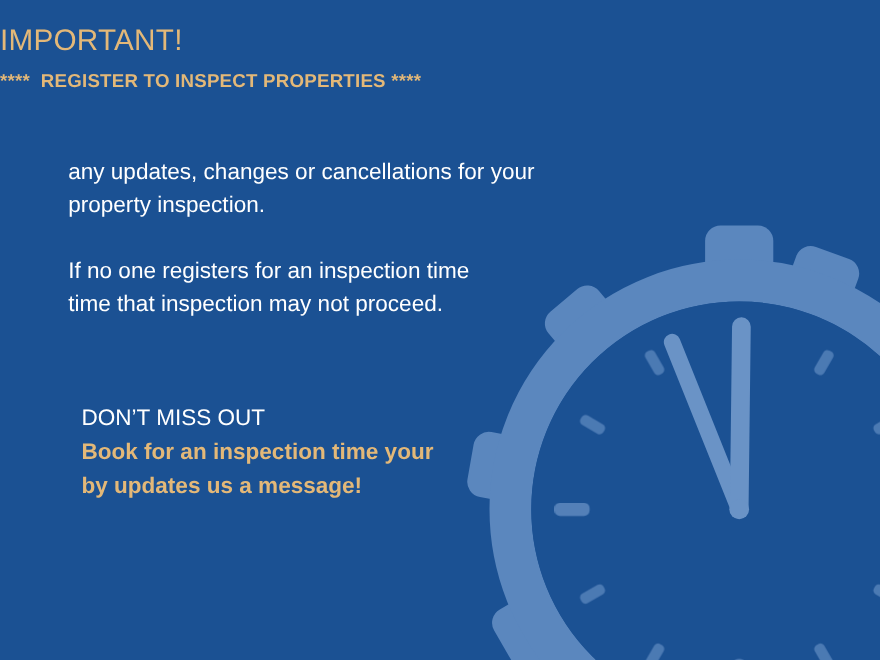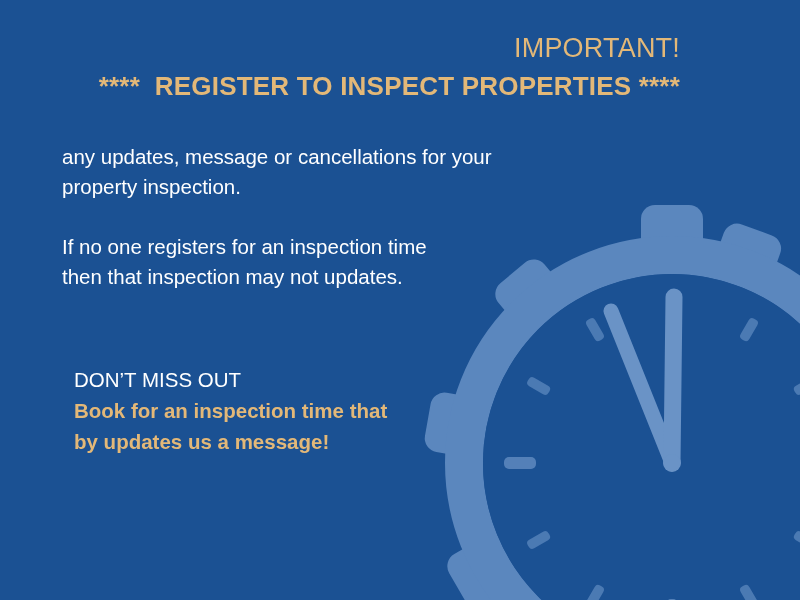--- a/index.html
+++ b/index.html
@@ -33,35 +33,35 @@
     position: absolute;
     left: 0;
     top: 0;
     width: 800px;
     height: 600px;
   }
 
   .heading-block {
     position: absolute;
     left: 0;
-    top: 30px;
+    top: 18px;
     width: 680px;
-    text-align: right;
+    text-align: left;
   }
   .heading-main {
     color: #e3b878;
     font-size: 27px;
     font-weight: 400;
     line-height: 36px;
     letter-spacing: 0.2px;
     white-space: pre;
   }
   .heading-sub {
     color: #e3b878;
-    font-size: 26px;
+    font-size: 17px;
     font-weight: 700;
     line-height: 40px;
     letter-spacing: 0.2px;
     white-space: pre;
   }
 
   .body-block {
     position: absolute;
     left: 62px;
     top: 142px;
@@ -208,28 +208,28 @@
   </svg>
 
   <div id="text-layer">
 
     <div class="heading-block">
       <div class="heading-main">IMPORTANT!</div>
       <div class="heading-sub">****  REGISTER TO INSPECT PROPERTIES ****</div>
     </div>
 
     <div class="body-block">
-      <div class="para">any updates, message or cancellations for your</div>
+      <div class="para">any updates, changes or cancellations for your</div>
       <div class="para">property inspection.</div>
       <div class="para-gap"></div>
       <div class="para">If no one registers for an inspection time</div>
-      <div class="para">then that inspection may not updates.</div>
+      <div class="para">time that inspection may not proceed.</div>
     </div>
 
     <div class="cta-block">
       <div class="cta-white">DON’T MISS OUT</div>
-      <div class="cta-gold">Book for an inspection time that</div>
+      <div class="cta-gold">Book for an inspection time your</div>
       <div class="cta-gold">by updates us a message!</div>
     </div>
 
   </div>
 
 </div>
 
 </body></html>

